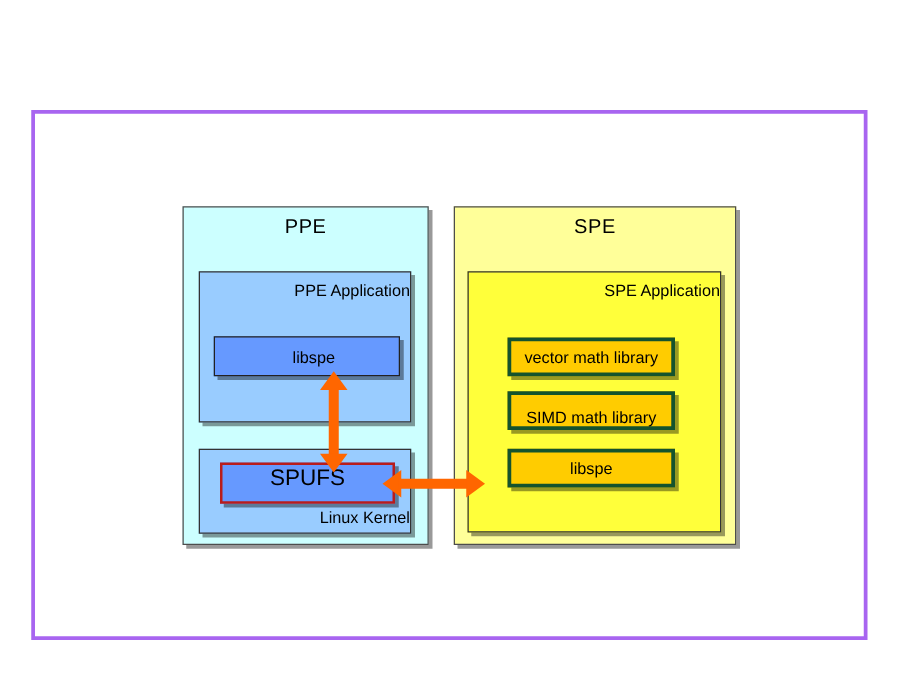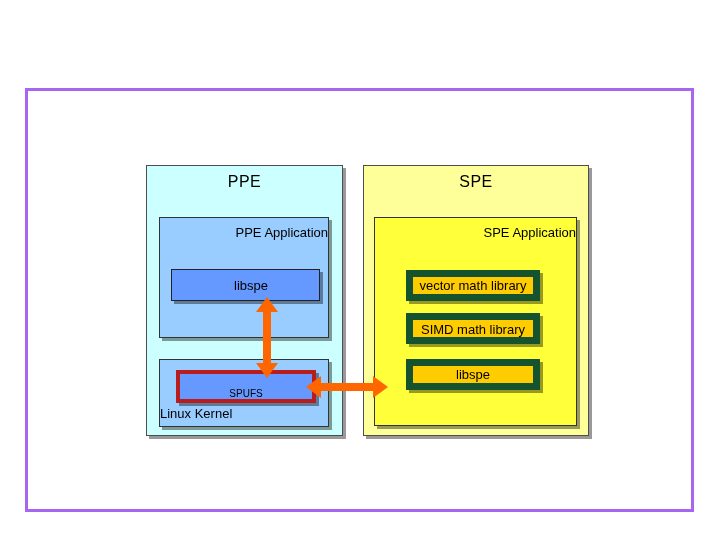--- a/index.html
+++ b/index.html
@@ -41,41 +41,41 @@
     display: flex; align-items: center; justify-content: center;
     font-size: 13px;
     padding-left: 11px;
   }
   #linux-kernel-box {
     left: 156px; top: 338px; width: 170px; height: 68px;
     background: #99CCFF; border: 1px solid #333;
   }
   #linux-kernel-label {
     position: absolute; bottom: 5px; left: 0; width: 100%;
-    text-align: left; font-size: 13px;
+    text-align: right; font-size: 13px;
   }
   #spufs-box {
     left: 173px; top: 349px; width: 140px; height: 33px;
-    background: #6699FF; border: 4px solid #b91c1c;
-    display: flex; align-items: flex-end; justify-content: center;
-    font-size: 10px;
+    background: #6699FF; border: 2px solid #b91c1c;
+    display: flex; align-items: flex-start; justify-content: center;
+    font-size: 18px;
   }
 
   
   #spe-group {
     left: 360px; top: 144px; width: 226px; height: 271px;
     background: #FFFF99; border: 1px solid #4d4d4d;
   }
   #spe-app-box {
     left: 371px; top: 196px; width: 203px; height: 209px;
     background: #FFFF3A; border: 1px solid #333;
   }
   .lib-box {
     left: 403px; width: 134px; height: 31px;
-    background: #FFCC00; border: 7px solid #14532d;
+    background: #FFCC00; border: 3px solid #14532d;
     display: flex; align-items: center; justify-content: center;
     font-size: 13px;
   }
   #lib-vector { top: 249px; }
   #lib-simd   { top: 292px; }
   #lib-newlib { top: 338px; }
 
   
   .arrow-part { position: absolute; z-index: 6; }
   .shaft-v { left: 260px; top: 289px; width: 8px; height: 56px; background: #FF6600; }

